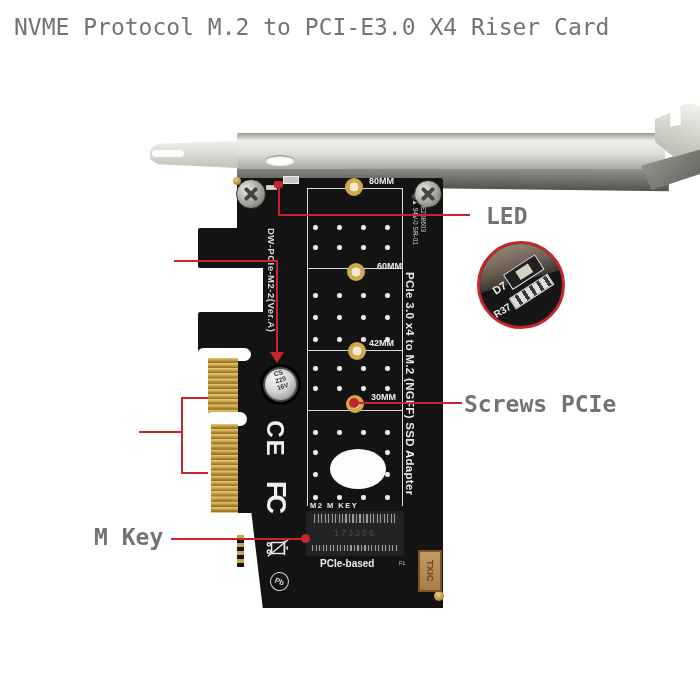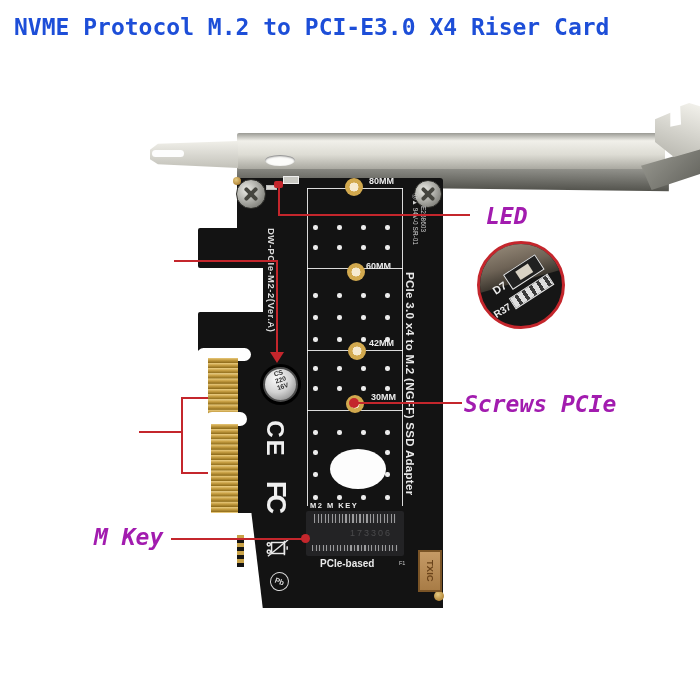--- a/index.html
+++ b/index.html
@@ -1,20 +1,20 @@
 <!DOCTYPE html>
 <html><head>
 <meta charset="utf-8">
 <style>
   html,body{margin:0;padding:0;background:#fff;}
   #stage{position:relative;width:700px;height:700px;background:#fff;overflow:hidden;
          font-family:"DejaVu Sans Mono",monospace;color:#1b1b1b;}
   
-  .title{position:absolute;left:14px;top:14px;font-size:23px;font-weight:bold;letter-spacing:0;margin:0;color:#1d4ed8;white-space:nowrap;}
-  .callout{position:absolute;font-size:23px;font-weight:bold;color:#a21caf;white-space:nowrap;font-style:italic;}
+  .title{position:absolute;left:14px;top:14px;font-size:23px;font-weight:normal;letter-spacing:0;margin:0;color:#737373;white-space:nowrap;}
+  .callout{position:absolute;font-size:23px;font-weight:bold;color:#737373;white-space:nowrap;}
   
   .br-underside{position:absolute;left:237px;top:164px;width:432px;height:22px;
     background:linear-gradient(180deg,#93938d,#54544e);transform:rotate(.7deg);transform-origin:left center;}
   .br-bar{position:absolute;left:237px;top:133px;width:428px;height:36px;border-radius:2px;
     background:linear-gradient(180deg,#9a9a94 0,#f1f0ea 22%,#dddcd4 60%,#aaa9a1 100%);}
   .br-left-tab{position:absolute;left:150px;top:141px;width:88px;height:27px;
     background:linear-gradient(180deg,#f0efe9,#c2c1b9);
     clip-path:polygon(0 32%,9% 10%,100% 0%,100% 100%,9% 86%,0 68%);}
   .br-left-slot{position:absolute;left:152px;top:150px;width:32px;height:7px;background:#fdfdfd;border-radius:4px;}
   .br-right-bend{position:absolute;left:641px;top:148px;width:59px;height:42px;
@@ -73,21 +73,21 @@
   .weee{position:absolute;left:267px;top:535px;width:22px;height:26px;transform:rotate(90deg);}
   .pb{position:absolute;left:270px;top:572px;width:19px;height:19px;border:1.5px solid #d8d8d8;border-radius:50%;box-sizing:border-box;
     color:#d8d8d8;font-family:"Liberation Sans",sans-serif;font-size:7.5px;font-weight:bold;display:flex;align-items:center;justify-content:center;transform:rotate(20deg);}
   
   .comp-led{position:absolute;left:283px;top:176px;width:16px;height:8px;background:#c9c9c3;border:1px solid #eee;box-sizing:border-box;}
   .comp-r37{position:absolute;left:266px;top:185px;width:11px;height:5px;background:#d6d6d0;border:1px solid #bbb;box-sizing:border-box;}
   .led-blob{position:absolute;left:274px;top:181px;width:9px;height:7px;background:#c4262c;border-radius:2px;}
   
   .socket{position:absolute;left:306px;top:511px;width:98px;height:45px;background:#232325;border-radius:2px;}
   .pins{position:absolute;background:repeating-linear-gradient(90deg,#9a9a9c 0 1px,#2a2a2c 1px 3.5px);}
-  .marking{position:absolute;left:16px;top:17px;width:98px;text-align:center;
+  .marking{position:absolute;left:0;top:17px;width:98px;text-align:center;
     font-family:"Liberation Sans",sans-serif;font-size:9px;color:#4b4b4d;letter-spacing:2px;}
   .m2key{position:absolute;left:310px;top:501px;font-family:"Liberation Sans",sans-serif;font-size:7.5px;font-weight:bold;color:#ededed;letter-spacing:1.5px;}
   .pciebased{position:absolute;left:320px;top:558px;font-family:"Liberation Sans",sans-serif;font-size:10px;font-weight:bold;color:#eaeaea;}
   .f1lab{position:absolute;left:399px;top:560px;font-family:"Liberation Sans",sans-serif;font-size:5.5px;color:#c8c8c8;}
   .txic{position:absolute;left:418px;top:550px;width:24px;height:42px;box-sizing:border-box;
     background:linear-gradient(180deg,#c59a66,#a87c46);border:2px solid #7a5426;}
   .txic span{position:absolute;left:0;top:0;width:100%;height:100%;display:flex;align-items:center;justify-content:center;
     writing-mode:vertical-rl;text-orientation:sideways;font-family:"Liberation Sans",sans-serif;font-size:9.5px;font-weight:bold;color:#6a431a;}
   
   .rl{position:absolute;background:#c4262c;}
@@ -181,21 +181,21 @@
       <div class="dot" style="left: 361px; top: 495px;"></div>
       <div class="dot" style="left: 385px; top: 495px;"></div>
     </div>
   <div class="cutout"></div>
 
   <div class="standoff" style="left:345px;top:178px;"></div>
   <div class="standoff" style="left:347px;top:263px;"></div>
   <div class="standoff" style="left:348px;top:342px;"></div>
   <div class="standoff" style="left:346px;top:395px;"></div>
   <span class="lenlab" style="left:369px;top:176px;">80MM</span>
-  <span class="lenlab" style="left:366px;top:261px;">60MM</span>
+  <span class="lenlab" style="left:377px;top:261px;">60MM</span>
   <span class="lenlab" style="left:369px;top:338px;">42MM</span>
   <span class="lenlab" style="left:371px;top:392px;">30MM</span>
 
   <div class="screw" style="left:236px;top:179px;width:28px;height:28px;"></div>
   <div class="screw" style="left:414px;top:180px;width:26px;height:26px;"></div>
   <div class="golddot" style="left:233px;top:177px;width:8px;height:8px;"></div>
   <div class="golddot" style="left:434px;top:591px;width:10px;height:10px;"></div>
 
   <span class="vtext model">DW-PCIe-M2-2(Ver.A)</span>
   <span class="vtext cert1"><span>Ⓤ</span><span>▲</span> <span>94V-0 SR-01</span></span>

